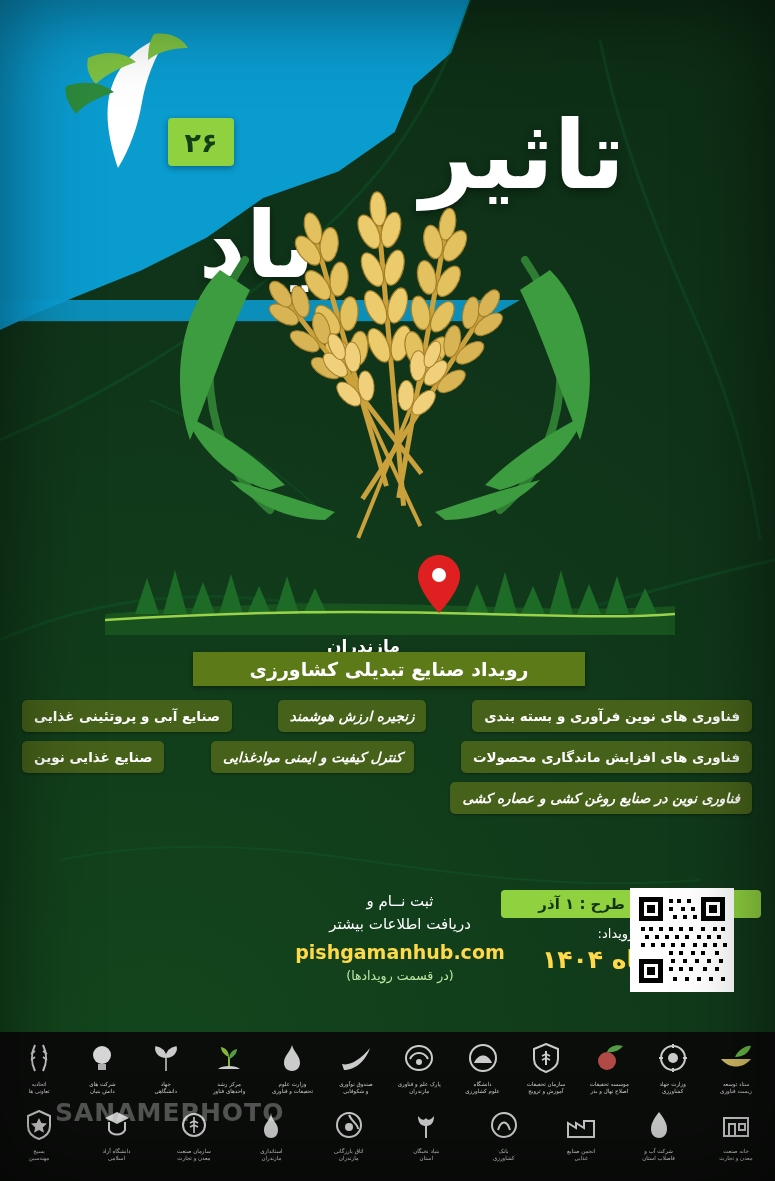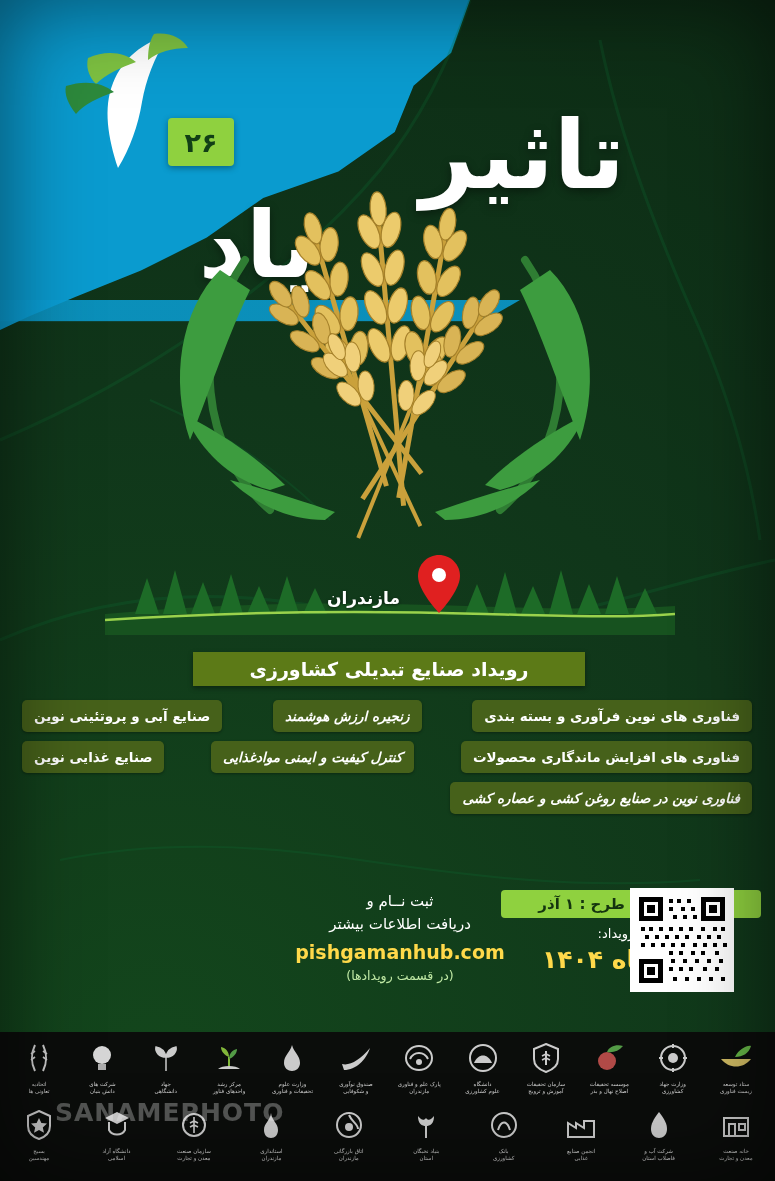--- a/index.html
+++ b/index.html
@@ -36,21 +36,21 @@
   .badge-26{position:absolute;left:168px;top:118px;width:66px;height:48px;background:#8fd13f;
     border-radius:4px;display:flex;align-items:center;justify-content:center;
     color:#123f16;font-weight:bold;font-size:27px;box-shadow:0 2px 6px rgba(0,0,0,.35);}
 
   
   .emblem{position:absolute;left:150px;top:190px;width:470px;height:390px;}
 
   
   .forest{position:absolute;left:105px;top:540px;width:570px;height:95px;}
   .pin{position:absolute;left:418px;top:555px;width:42px;height:58px;}
-  .pin-label{position:absolute;left:327px;top:588px;color:#ffffff;font-size:17px;font-weight:bold;
+  .pin-label{position:absolute;left:327px;top:636px;color:#ffffff;font-size:17px;font-weight:bold;
     text-shadow:0 1px 3px rgba(0,0,0,.6);}
 
   
   .subtitle{position:absolute;left:193px;top:652px;width:392px;height:34px;background:#5c7a17;
     border-radius:0;display:flex;align-items:center;justify-content:center;
     color:#ffffff;font-size:19px;font-weight:bold;box-shadow:0 2px 5px rgba(0,0,0,.4);}
 
   
   .topics{position:absolute;left:22px;top:700px;width:730px;}
   .topic-row{display:flex;justify-content:space-between;margin-bottom:9px;}
@@ -251,21 +251,21 @@
     <circle cx="21" cy="20" r="7" fill="#ffffff"></circle>
   </svg>
   <div class="pin-label">مازندران</div>
 
   <div class="subtitle">رویداد صنایع تبدیلی کشاورزی</div>
 
   <div class="topics">
     <div class="topic-row">
       <div class="chip">فناوری های نوین فرآوری و بسته بندی</div>
       <div class="chip mid">زنجیره ارزش هوشمند</div>
-      <div class="chip alt">صنایع آبی و پروتئینی نوین</div>
+      <div class="chip alt">صنایع آبی و پروتئینی غذایی</div>
     </div>
     <div class="topic-row">
       <div class="chip">فناوری های افزایش ماندگاری محصولات</div>
       <div class="chip mid">کنترل کیفیت و ایمنی موادغذایی</div>
       <div class="chip alt">صنایع غذایی نوین</div>
     </div>
     <div class="topic-row">
       <div class="chip mid">فناوری نوین در صنایع روغن کشی و عصاره کشی</div>
     </div>
   </div>

